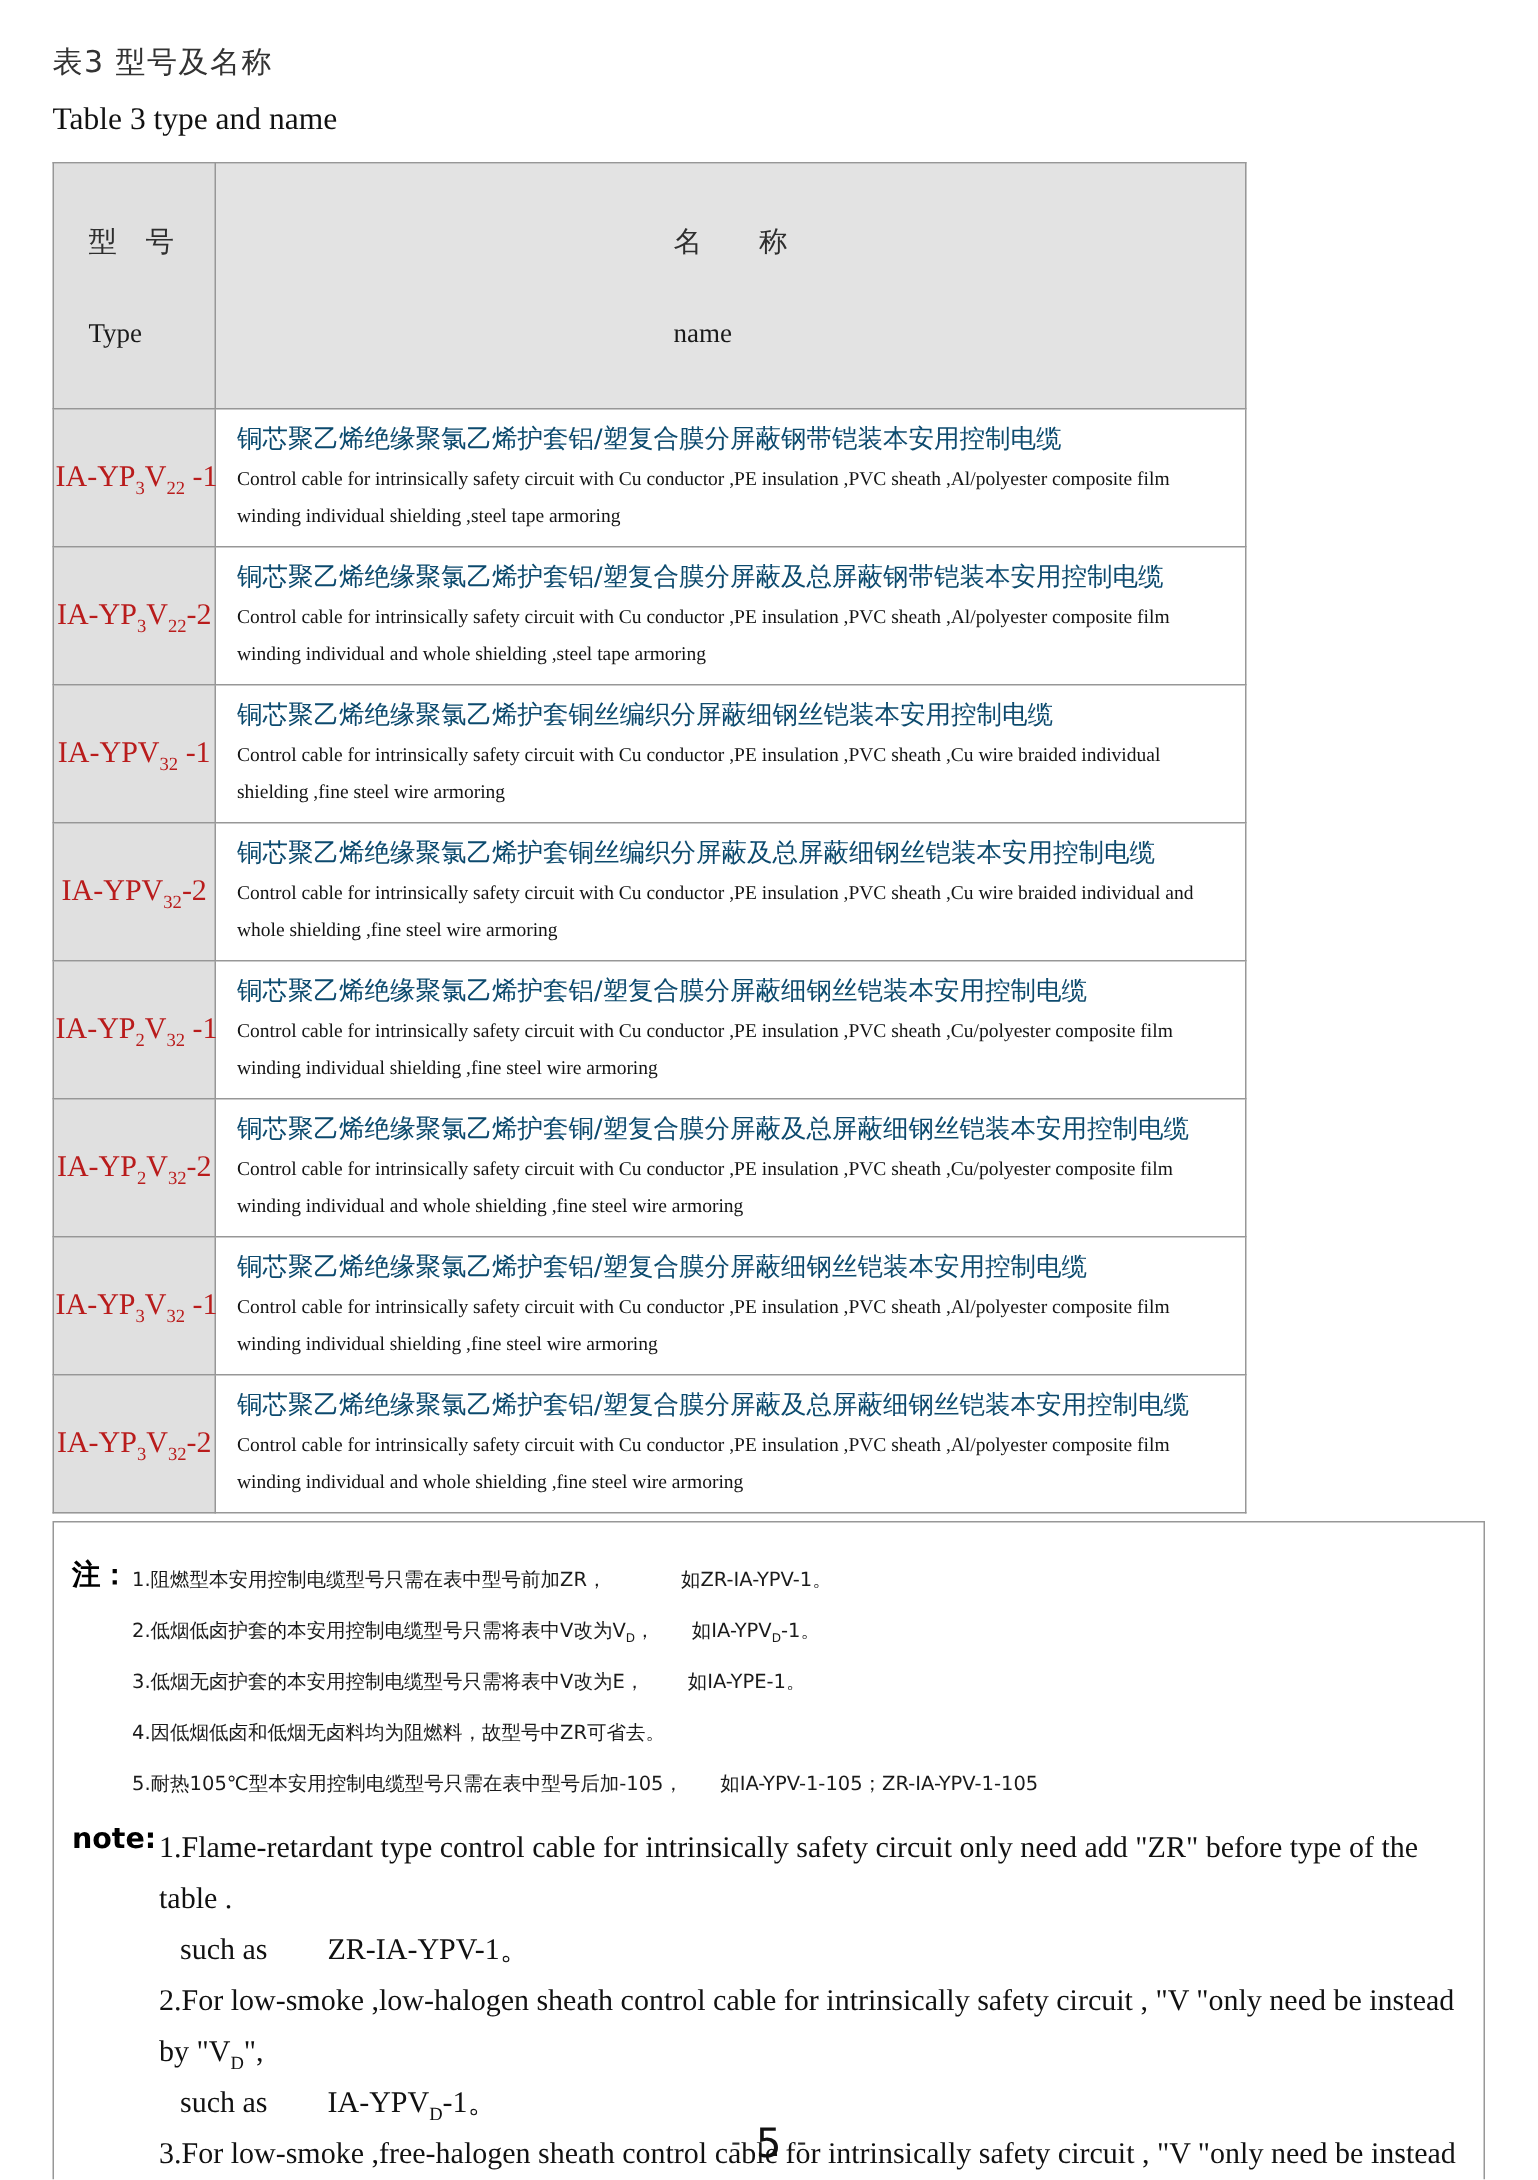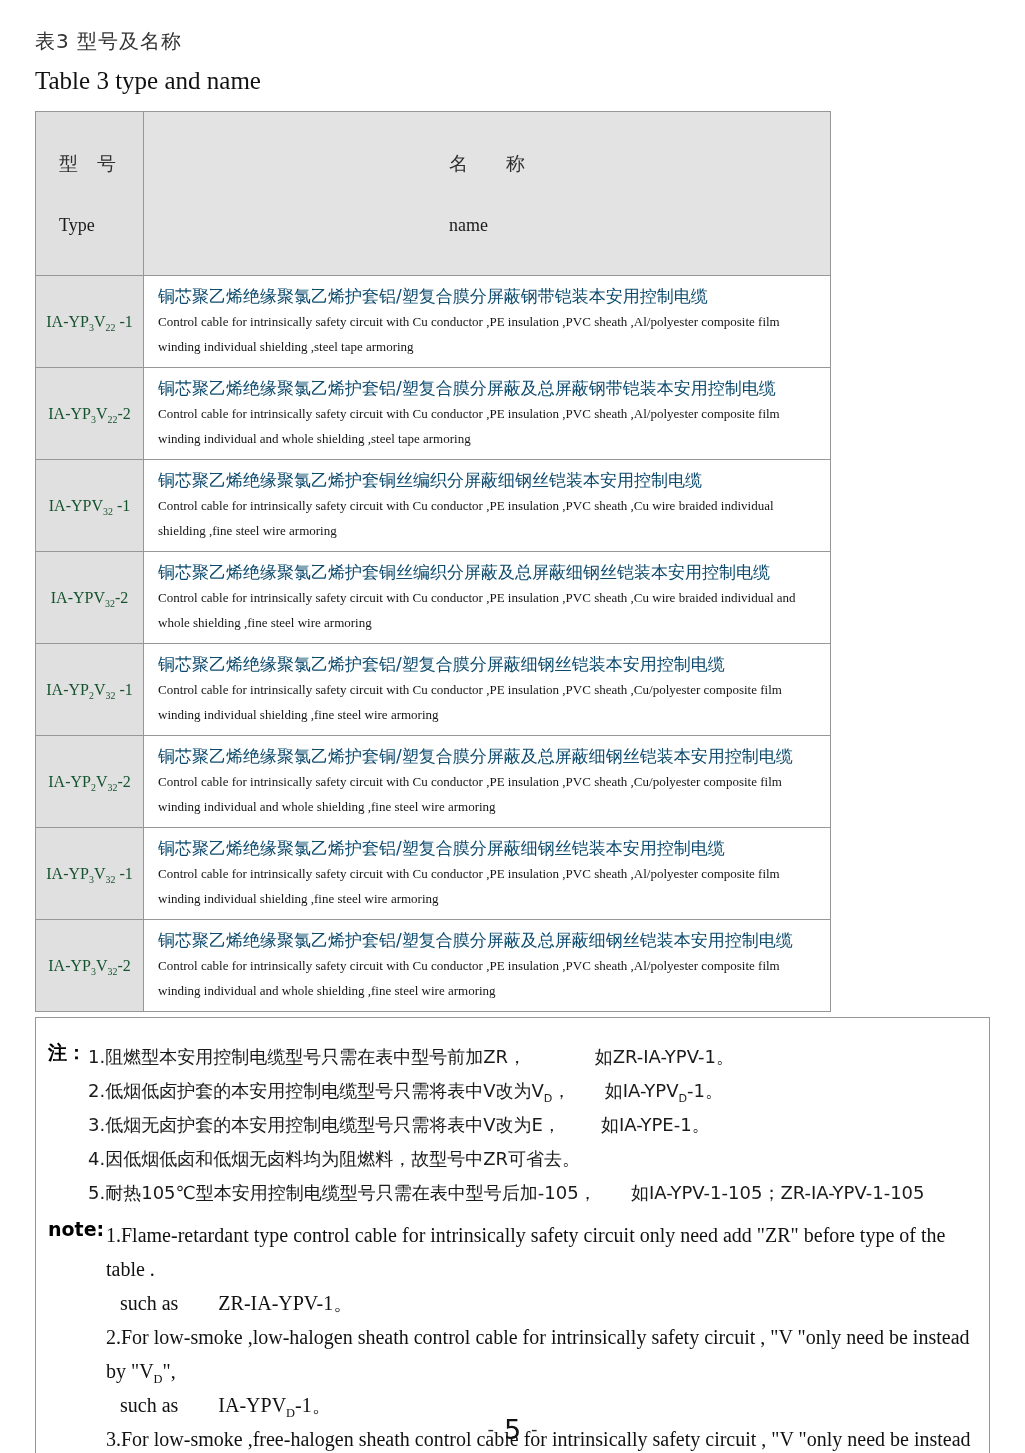--- a/index.html
+++ b/index.html
@@ -14,21 +14,21 @@
     box-sizing: border-box;
     padding: 28px 35px 17px 35px;
   }
   .title-cn {
     font-size: 20px;
     color: #333333;
     letter-spacing: 1px;
   }
   .title-en {
     font-family: "Liberation Serif", serif;
-    font-size: 25px;
+    font-size: 21px;
     color: #111111;
     margin-top: 12px;
   }
   table.spec {
     margin-top: 16px;
     width: 796px;
     border-collapse: collapse;
     table-layout: fixed;
   }
   table.spec th, table.spec td {
@@ -44,22 +44,22 @@
   thead th {
     background: #e3e3e3;
     height: 54px;
     font-weight: normal;
   }
   .hdr-block { display: inline-block; text-align: left; white-space: pre; }
   .hdr-cn { font-size: 19px; color: #2e2e2e; }
   .hdr-en { font-family: Liberation Serif, serif; font-size: 18px; color: #1a1a1a; }
   td.type-cell {
     font-family: "Liberation Serif", serif;
-    font-size: 16px;
-    color: #14532d;
+    font-size: 20px;
+    color: #b91c1c;
     white-space: pre;
   }
   td.name-cell {
     background: #ffffff;
     padding: 8px 12px 8px 14px;
     height: 76px;
   }
   .cell-cn {
     font-size: 17px;
     color: #0c4a6e;
@@ -86,21 +86,21 @@
     color: #000000;
     white-space: pre;
     width: 40px;
     flex: 0 0 auto;
   }
   .cn-items { flex: 1; }
   .note-line {
     white-space: pre-wrap;
     line-height: 34px;
   }
-  .cn-line { font-size: 18px; color: #1a1a1a; }
+  .cn-line { font-size: 13px; color: #1a1a1a; }
   .notes-en-block { display: flex; margin-top: 8px; }
   .en-label {
     font-weight: bold;
     font-size: 19px;
     color: #000000;
     width: 58px;
     flex: 0 0 auto;
     font-family: "DejaVu Sans", sans-serif;
   }
   .en-items { flex: 1; }

